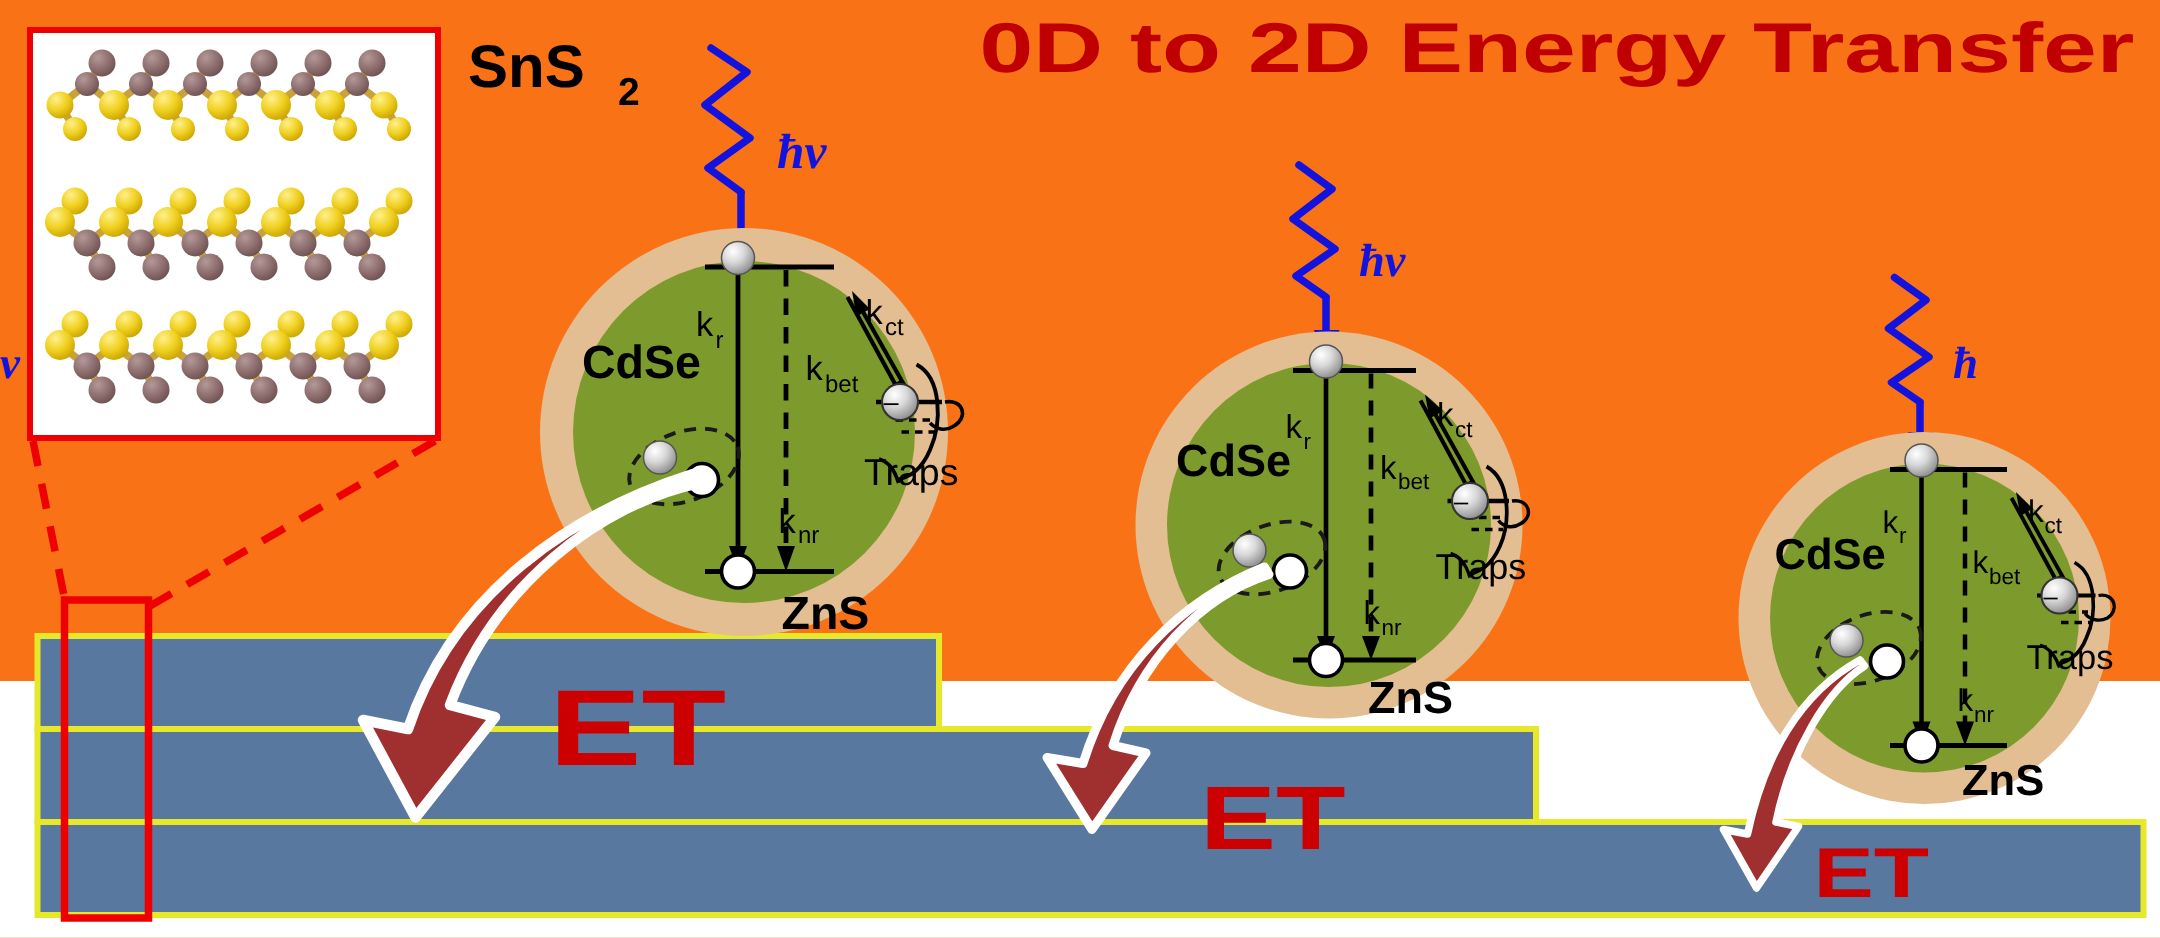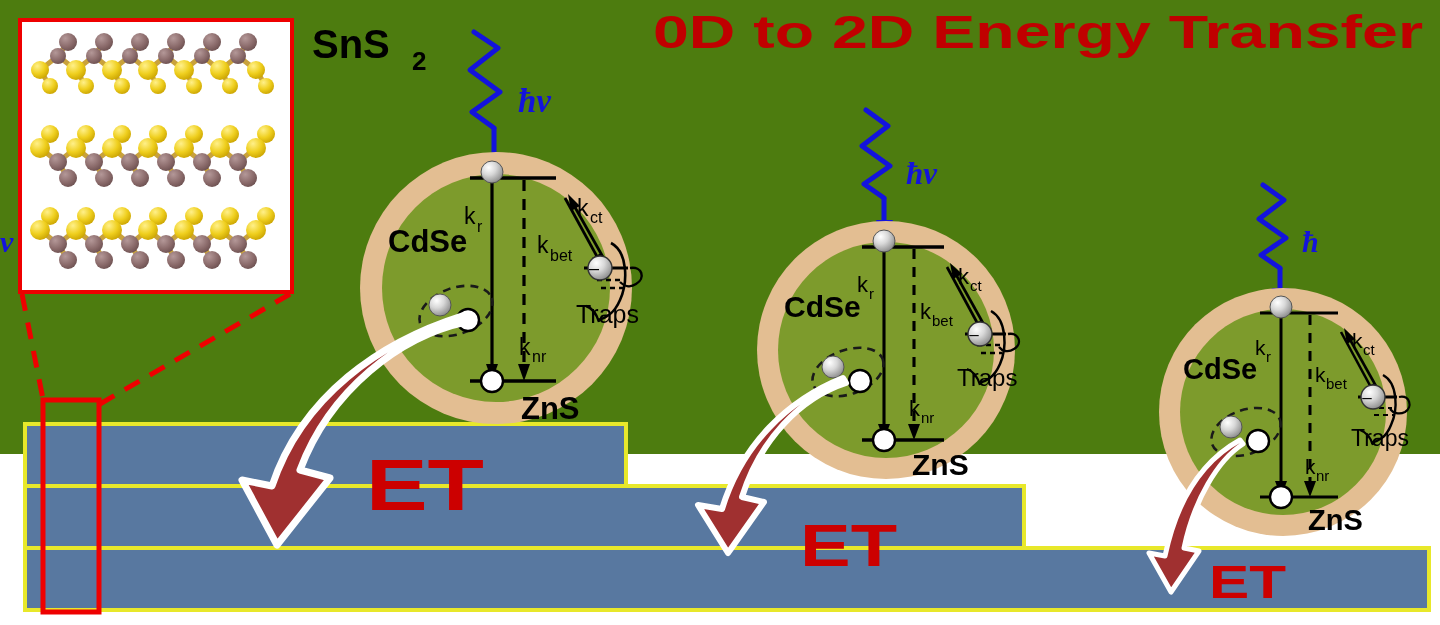--- a/index.html
+++ b/index.html
@@ -10,21 +10,21 @@
   body {
     width: 1440px;
     height: 625px;
     overflow: hidden;
     font-family: "Liberation Sans", sans-serif;
   }
   #figure {
     position: relative;
     width: 1440px;
     height: 454px;
-    background: #4d7c0f;
+    background: #f97316;
   }
   svg.stage {
     position: absolute;
     top: 0;
     left: 0;
     width: 1440px;
     height: 625px;
   }
   .lbl-bold {
     font-family: "Liberation Sans", sans-serif;

